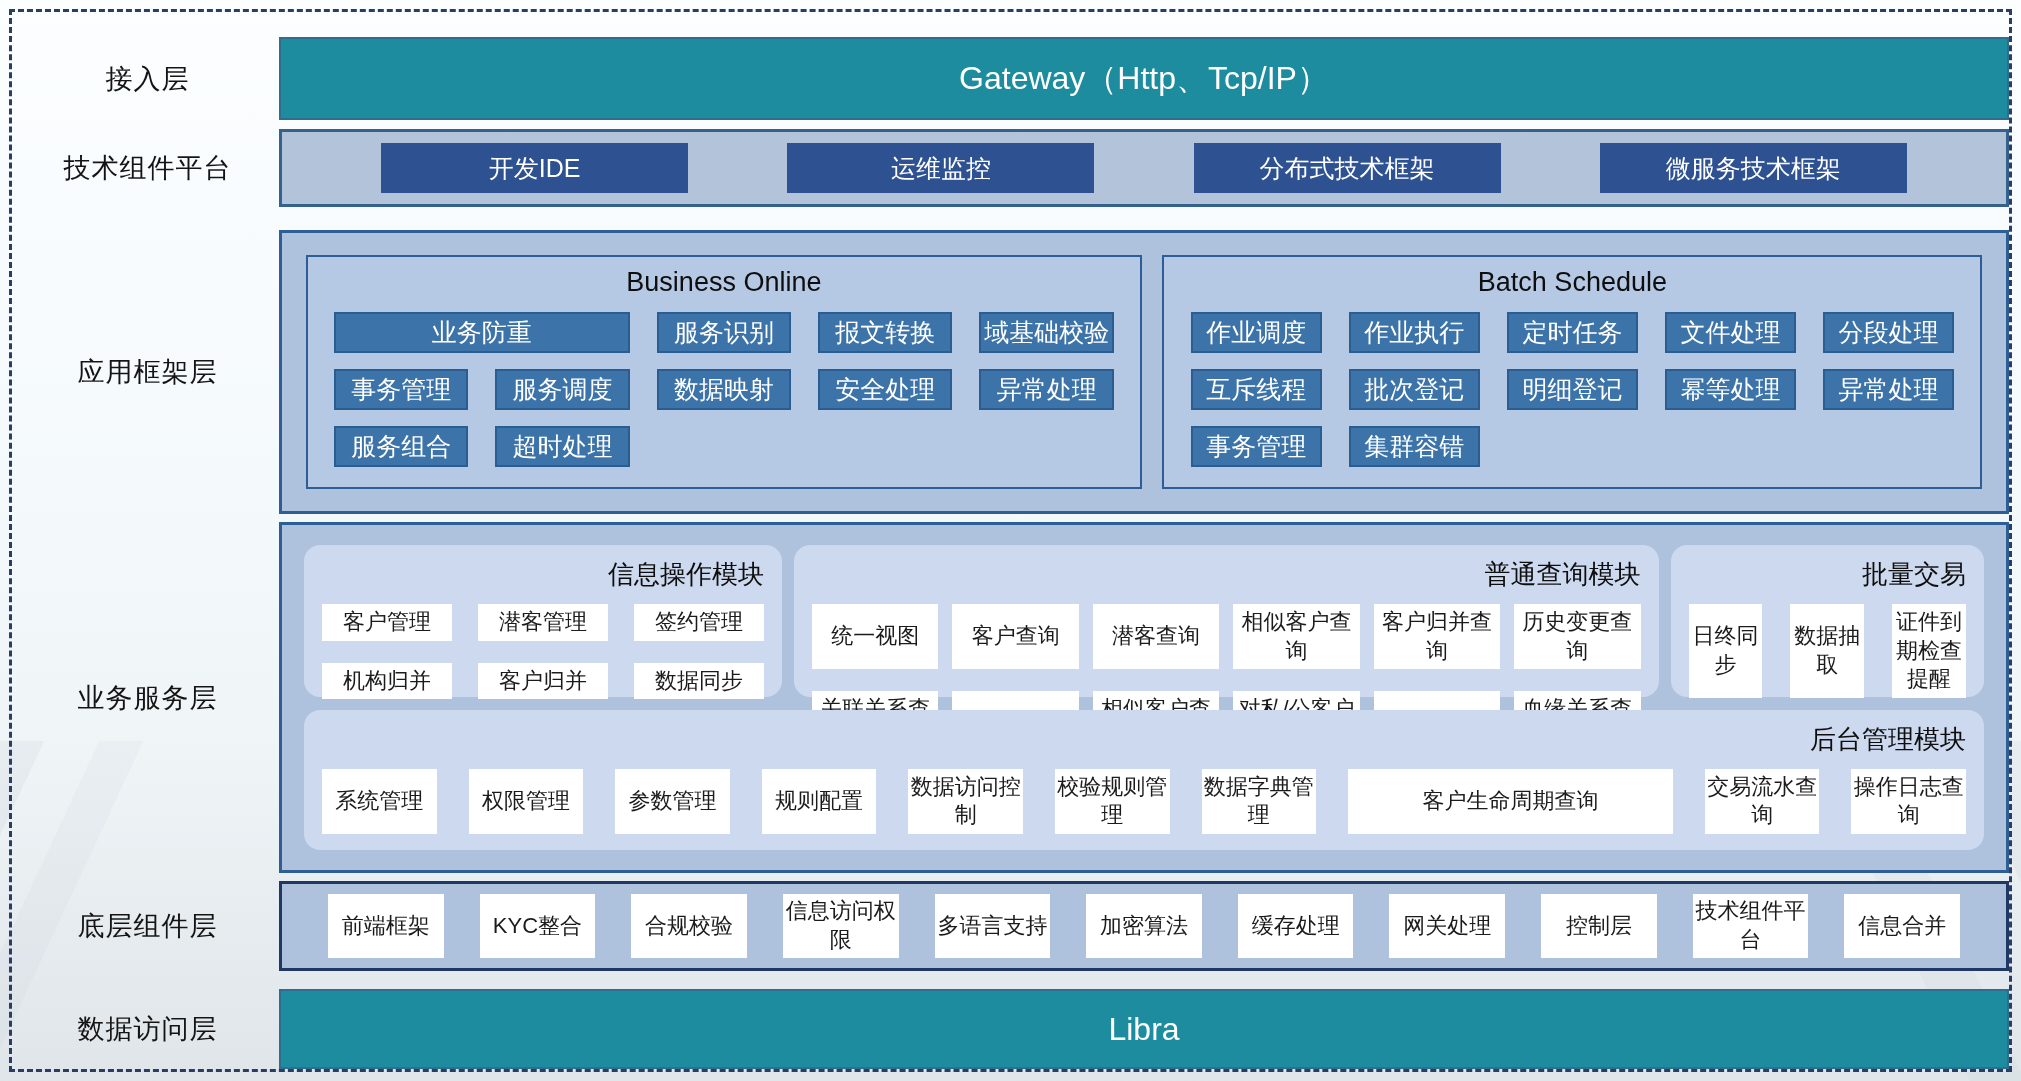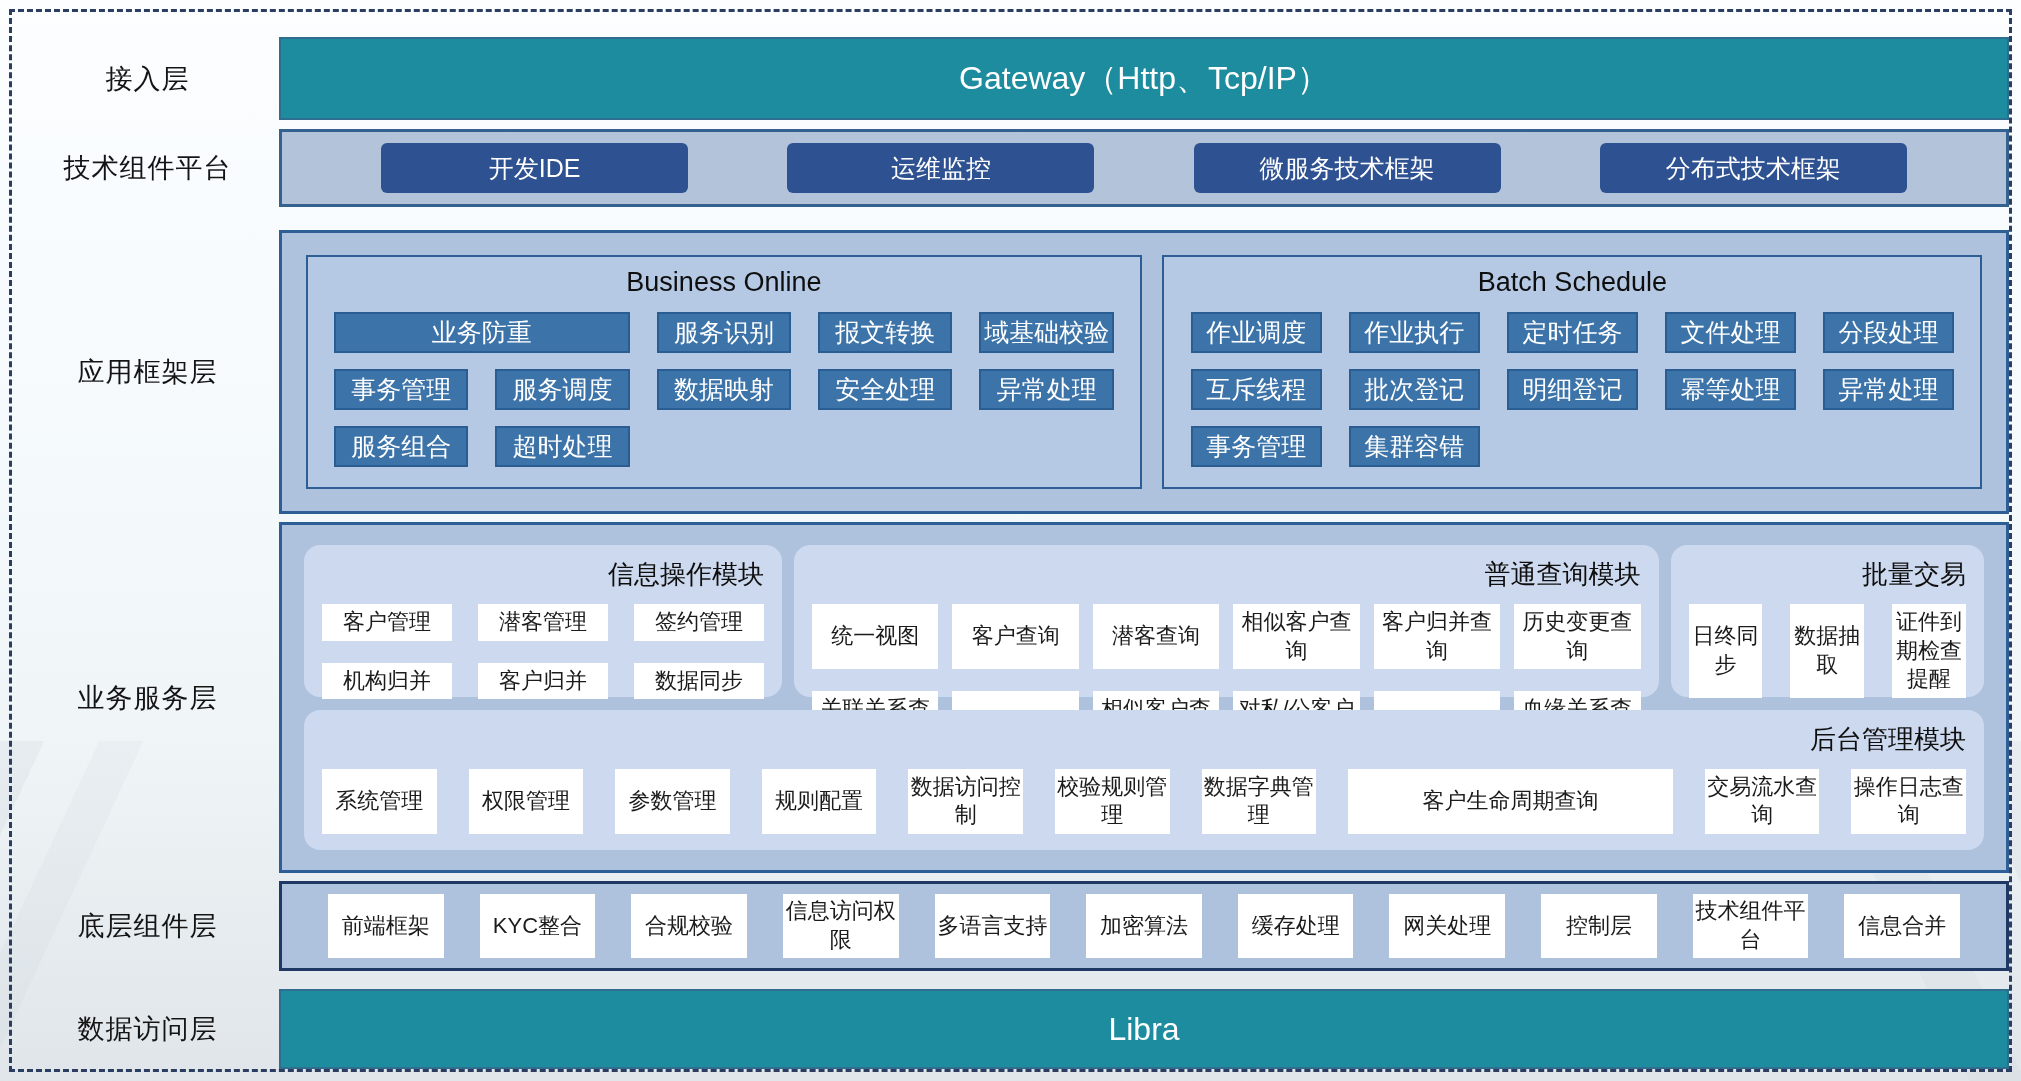--- a/index.html
+++ b/index.html
@@ -24,21 +24,21 @@
   .row .content{flex:1;margin-right:28px;min-width:0;}
 
   
   .teal-bar{height:100%;background:#1e8c9f;border:2px solid #2f6e8f;box-sizing:border-box;
     display:flex;align-items:center;justify-content:center;color:#fff;font-size:32px;}
 
   
   .tech-box{height:100%;background:#b2c3da;border:3px solid #35618f;box-sizing:border-box;
     display:flex;align-items:center;justify-content:space-evenly;}
   .navy-btn{width:307px;height:50px;background:#2e5191;color:#fff;
-    display:flex;align-items:center;justify-content:center;font-size:25px;border-radius:6px;}
+    display:flex;align-items:center;justify-content:center;font-size:25px;}
 
   
   .app-box{height:100%;background:#aec2dd;border:3px solid #2d5f96;box-sizing:border-box;
     display:flex;gap:20px;padding:22px 24px;}
   .sub-box{background:#b5c8e4;border:2px solid #2d5f96;box-sizing:border-box;
     padding:4px 26px 20px;display:flex;flex-direction:column;min-width:0;}
   .sub-box .title{text-align:center;font-size:27px;color:#0e0e0e;margin:6px 0 14px;}
   .flex-bo{flex:845 0 0;}
   .flex-bs{flex:827 0 0;padding-left:27px;}
   .btn-grid{display:grid;grid-template-columns:repeat(5,1fr);gap:16px 27px;flex:1;}
@@ -86,22 +86,22 @@
       <div class="teal-bar">Gateway（Http、Tcp/IP）</div>
     </div>
   </div>
 
   <div class="row" style="margin-top:9px;height:78px;">
     <div class="label">技术组件平台</div>
     <div class="content">
       <div class="tech-box">
         <div class="navy-btn">开发IDE</div>
         <div class="navy-btn">运维监控</div>
+        <div class="navy-btn">分布式技术框架</div>
         <div class="navy-btn">微服务技术框架</div>
-        <div class="navy-btn">分布式技术框架</div>
       </div>
     </div>
   </div>
 
   <div class="row" style="margin-top:23px;height:284px;">
     <div class="label">应用框架层</div>
     <div class="content">
       <div class="app-box">
 
         <div class="sub-box flex-bo">

